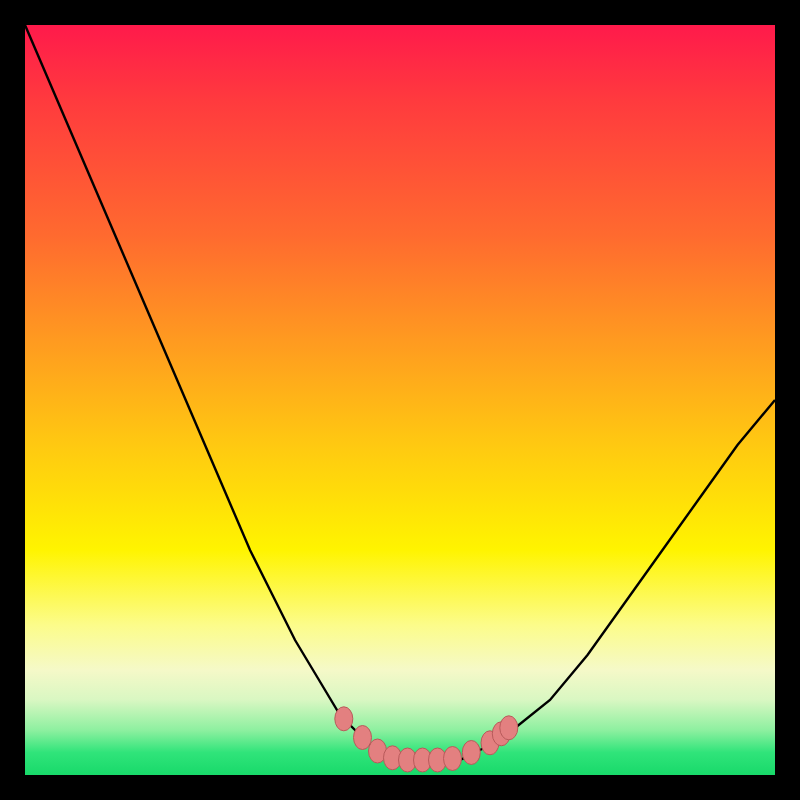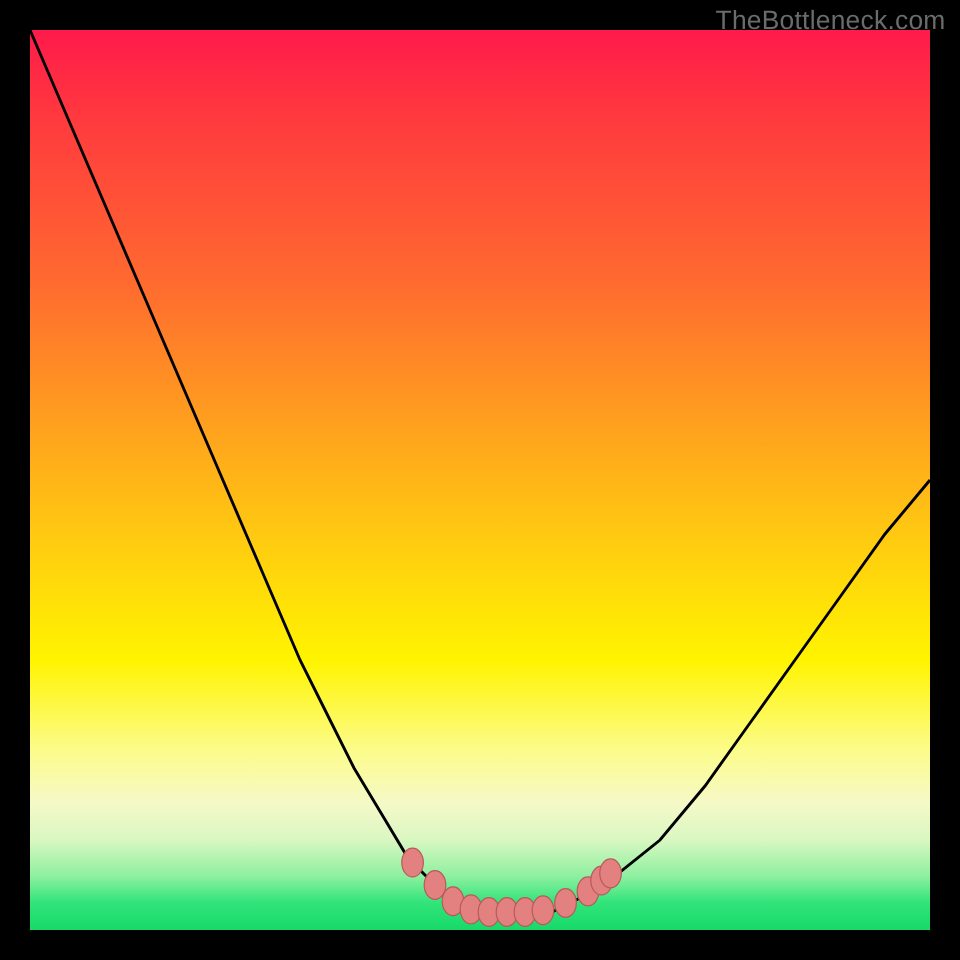--- a/index.html
+++ b/index.html
@@ -73,14 +73,13 @@
           <ellipse cx="397.5" cy="735.0" rx="9" ry="12" fill="#e38080" stroke="#b85a5a" stroke-width="1"></ellipse>
           <ellipse cx="412.5" cy="735.0" rx="9" ry="12" fill="#e38080" stroke="#b85a5a" stroke-width="1"></ellipse>
           <ellipse cx="427.5" cy="733.5" rx="9" ry="12" fill="#e38080" stroke="#b85a5a" stroke-width="1"></ellipse>
           <ellipse cx="446.3" cy="727.5" rx="9" ry="12" fill="#e38080" stroke="#b85a5a" stroke-width="1"></ellipse>
           <ellipse cx="465.0" cy="717.8" rx="9" ry="12" fill="#e38080" stroke="#b85a5a" stroke-width="1"></ellipse>
           <ellipse cx="476.3" cy="708.8" rx="9" ry="12" fill="#e38080" stroke="#b85a5a" stroke-width="1"></ellipse>
           <ellipse cx="483.8" cy="702.8" rx="9" ry="12" fill="#e38080" stroke="#b85a5a" stroke-width="1"></ellipse>
         </g>
     </svg>
   </div>
-  <div class="watermark">TheBottleneck.com</div>
 </div>
 
 </body></html>

